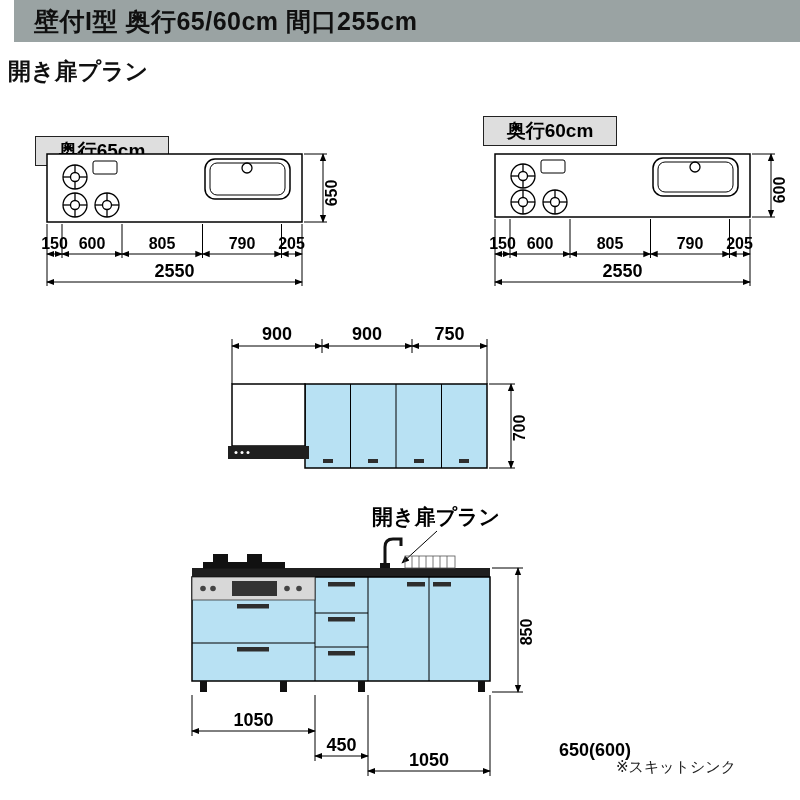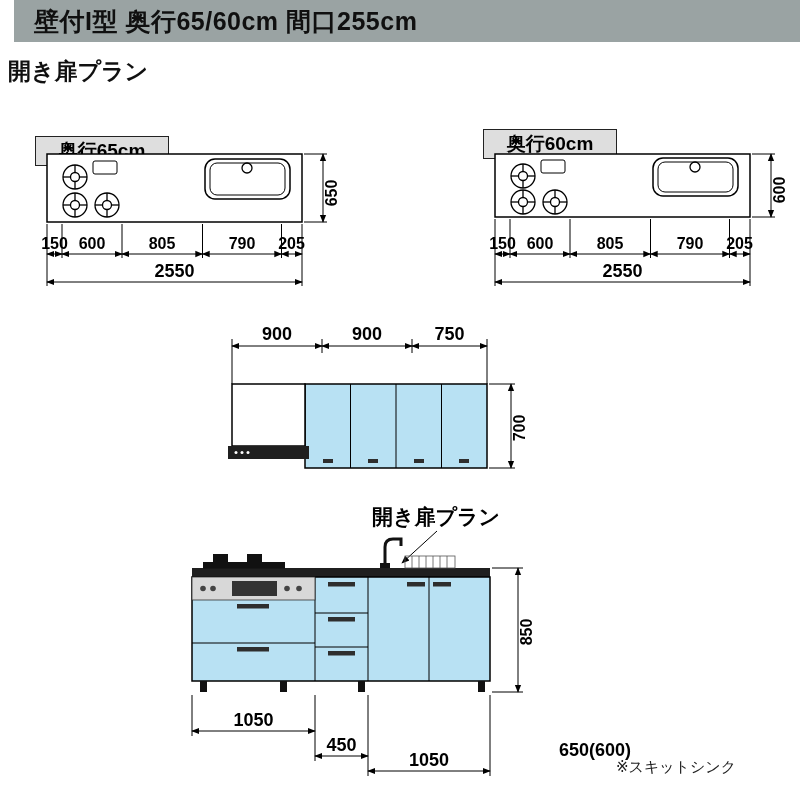--- a/index.html
+++ b/index.html
@@ -43,21 +43,21 @@
       </g>
     </defs>
   </svg>
 
   <div id="header-bar" class="abs">
     <span id="header-title">壁付I型 奥行65/60cm 間口255cm</span>
   </div>
   <div id="subtitle" class="abs">開き扉プラン</div>
 
   <div class="abs depth-label" style="left:35px; top:116px;margin-top:20px;">奥行65cm</div>
-  <div class="abs depth-label" style="left:483px; top:116px;margin-top:13px;">奥行60cm</div>
+  <div class="abs depth-label" style="left:483px; top:116px;">奥行60cm</div>
 
   <svg class="abs" style="left:25px; top:148px;" width="360" height="152">
     <g>
       <rect x="22" y="6" width="255" height="68" class="thick"></rect>
     </g>
     <g>
       <rect x="68" y="13" width="24" height="13" rx="2" class="ln"></rect>
       <use href="#burner" x="50" y="29"></use>
       <use href="#burner" x="50" y="57"></use>
       <use href="#burner" x="82" y="57"></use>

